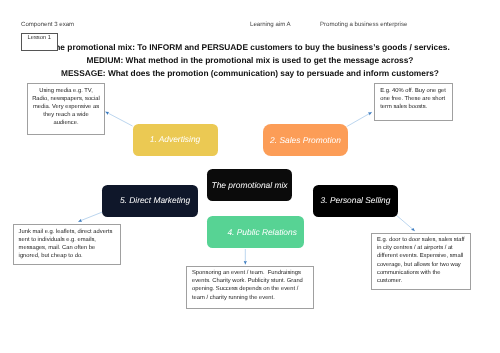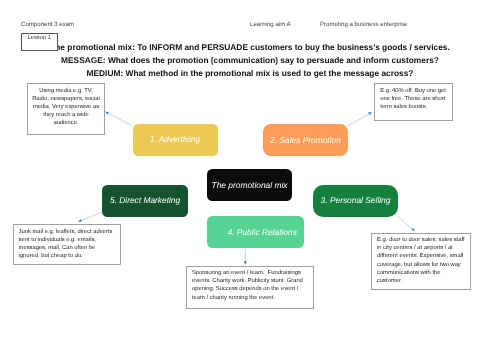--- a/index.html
+++ b/index.html
@@ -43,22 +43,22 @@
 <body>
 
 <div class="slide">
 
   <div class="hdr" id="hdr-left">Component 3 exam</div>
   <div class="hdr" id="hdr-mid">Learning aim A</div>
   <div class="hdr" id="hdr-right">Promoting a business enterprise</div>
 
   <div class="title" id="title-block">
     <div>The promotional mix: To INFORM and PERSUADE customers to buy the business’s goods / services.</div>
+    <div>MEDIUM: What method in the promotional mix is used to get the message across?</div>
     <div>MESSAGE: What does the promotion (communication) say to persuade and inform customers?</div>
-    <div>MEDIUM: What method in the promotional mix is used to get the message across?</div>
   </div>
 
   <div class="lesson" id="lesson-badge">Lesson 1</div>
 
   <svg class="conn" viewBox="0 0 500 353">
     <defs>
       <marker id="ah" markerWidth="4.6" markerHeight="4.6" refX="3.9" refY="1.8" orient="auto" markerUnits="userSpaceOnUse">
         <path d="M0.2,0.15 L4.0,1.8 L0.2,3.45 L0.95,1.8 Z" fill="#3d7cc0"></path>
       </marker>
     </defs>
@@ -74,27 +74,27 @@
   <div class="node" id="node-center" style="background-color: rgb(11, 11, 11);">
     <span>The promotional mix</span>
   </div>
 
   <div class="node" id="node-advertising" style="background-color: rgb(235, 201, 83);">
     <span>1. Advertising</span>
   </div>
   <div class="node" id="node-sales-promotion" style="background-color: rgb(252, 157, 87); border-radius: 8px;">
     <span>2. Sales Promotion</span>
   </div>
-  <div class="node" id="node-personal-selling" style="background-color: #15803d; border-radius: 10px;">
+  <div class="node" id="node-personal-selling" style="background-color: #000000;">
     <span>3. Personal Selling</span>
   </div>
   <div class="node" id="node-public-relations" style="background-color: rgb(87, 211, 148);">
     <span>4. Public Relations</span>
   </div>
-  <div class="node" id="node-direct-marketing" style="background-color: #14532d;">
+  <div class="node" id="node-direct-marketing" style="background-color: #0f172a; padding-left: 10px;">
     <span>5. Direct Marketing</span>
   </div>
 
   <div class="tbox" id="note-advertising">
       <span>Using media e.g. TV, Radio, newspapers, social media. Very expensive as they reach a wide audience.</span>
     </div>
   <div class="tbox" id="note-sales-promotion">
       <span>E.g. 40% off. Buy one get one free. These are short term sales boosts.</span>
     </div>
   <div class="tbox" id="note-direct-marketing">

